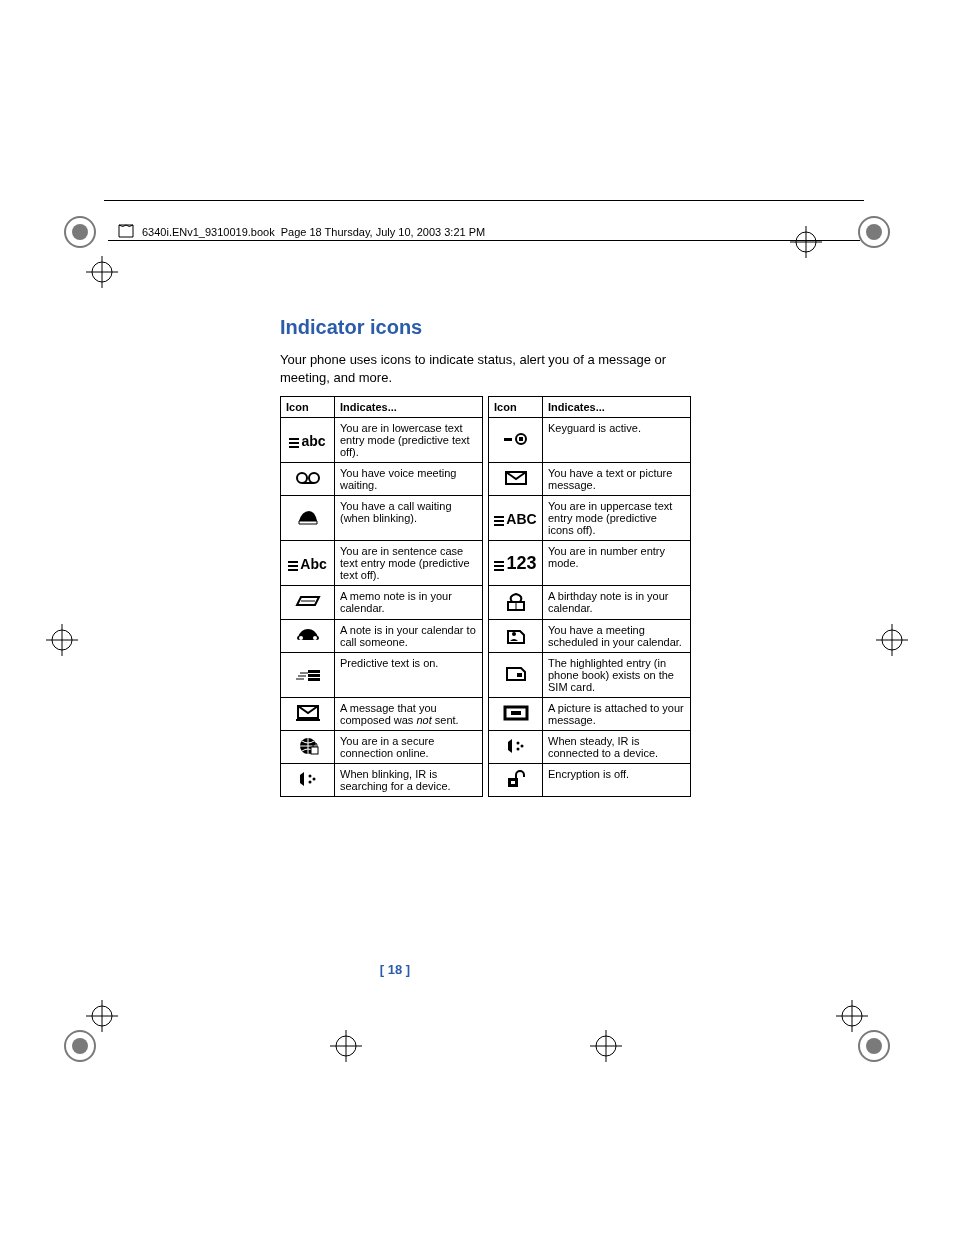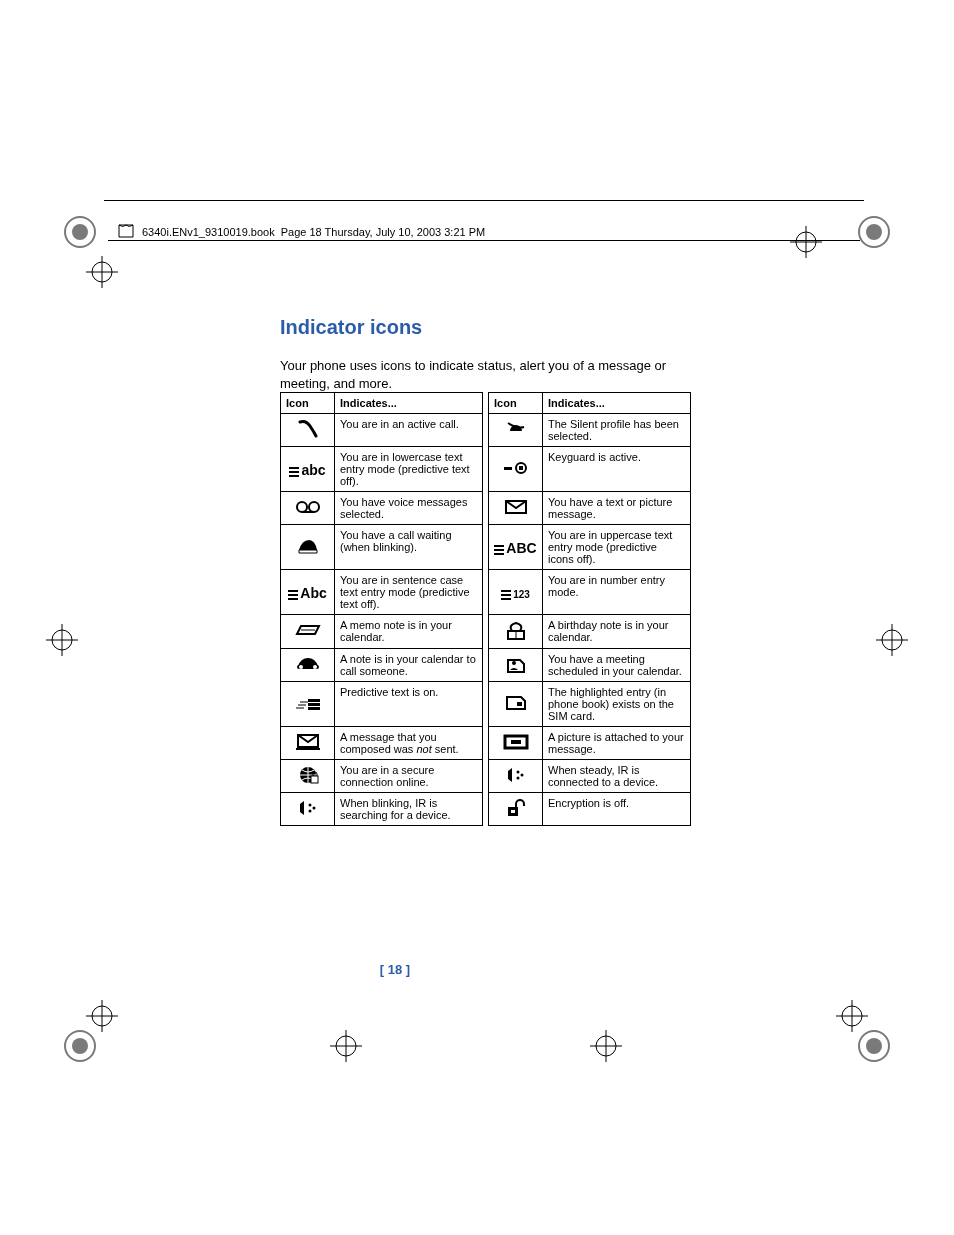--- a/index.html
+++ b/index.html
@@ -47,26 +47,26 @@
   .content {
     position: absolute;
     left: 280px;
     top: 316px;
     width: 410px;
   }
   .section-title {
     color: #2a5caa;
     font-size: 20px;
     font-weight: bold;
-    margin: 0 0 18px 0;
+    margin: 0 0 12px 0;
   }
   .intro {
     font-size: 13px;
     line-height: 1.35;
-    margin: 0 0 0 0;
+    margin: 0 0 10px 0;
   }
 
   table.icons {
     border-collapse: collapse;
     width: 100%;
     table-layout: fixed;
   }
   table.icons col.c-icon { width: 54px; }
   table.icons col.c-desc { width: 148px; }
   table.icons col.c-gap  { width: 6px; }
@@ -217,53 +217,41 @@
       <tr>
         <th>Icon</th>
         <th>Indicates...</th>
         <th class="gap"></th>
         <th>Icon</th>
         <th>Indicates...</th>
       </tr>
     </thead>
     <tbody id="icon-rows">
         <tr>
-          <td class="icon"><svg width="24" height="20">
-              <path d="M4 3 q6 -2 10 4 q4 6 6 10" fill="none" stroke="#000" stroke-width="3" stroke-linecap="round"></path>
-            </svg></td>
-          <td>You are in an active call.</td>
-          <td class="gap"></td>
-          <td class="icon"><svg width="24" height="20">
-              <path d="M6 12 a6 6 0 1 1 12 0 z M12 6 l0 -4 M9 2 l6 0" fill="#000"></path>
-              <path d="M4 4 q10 6 16 4" fill="none" stroke="#000" stroke-width="2"></path>
-            </svg></td>
-          <td>The Silent profile has been selected.</td>
-        </tr>
-        <tr>
           <td class="icon"><svg class="glyph-svg" width="12" height="12">
               <line x1="0" y1="3" x2="10" y2="3" stroke="#000" stroke-width="2"></line>
               <line x1="0" y1="7" x2="10" y2="7" stroke="#000" stroke-width="2"></line>
               <line x1="0" y1="11" x2="10" y2="11" stroke="#000" stroke-width="2"></line>
             </svg><span style="font-family:Arial;font-weight:bold;font-size:14px">abc</span></td>
           <td>You are in lowercase text entry mode (predictive text off).</td>
           <td class="gap"></td>
           <td class="icon"><svg width="26" height="14">
               <rect x="1" y="6" width="8" height="3" fill="#000"></rect>
               <circle cx="18" cy="7" r="5" fill="none" stroke="#000" stroke-width="2"></circle>
               <rect x="16" y="5" width="4" height="4" fill="#000"></rect>
             </svg></td>
           <td>Keyguard is active.</td>
         </tr>
         <tr>
           <td class="icon"><svg width="26" height="14">
               <circle cx="7" cy="7" r="5" fill="none" stroke="#000" stroke-width="2"></circle>
               <circle cx="19" cy="7" r="5" fill="none" stroke="#000" stroke-width="2"></circle>
               <line x1="7" y1="12" x2="19" y2="12" stroke="#000" stroke-width="2"></line>
             </svg></td>
-          <td>You have voice messages selected.</td>
+          <td>You have voice meeting waiting.</td>
           <td class="gap"></td>
           <td class="icon"><svg width="24" height="16">
               <rect x="2" y="2" width="20" height="12" fill="none" stroke="#000" stroke-width="2"></rect>
               <path d="M2 2 l10 7 l10 -7" fill="none" stroke="#000" stroke-width="2"></path>
             </svg></td>
           <td>You have a text or picture message.</td>
         </tr>
         <tr>
           <td class="icon"><svg width="24" height="20">
               <path d="M3 14 q3 -10 10 -10 q6 0 8 10" fill="#000"></path>
@@ -283,21 +271,21 @@
               <line x1="0" y1="3" x2="10" y2="3" stroke="#000" stroke-width="2"></line>
               <line x1="0" y1="7" x2="10" y2="7" stroke="#000" stroke-width="2"></line>
               <line x1="0" y1="11" x2="10" y2="11" stroke="#000" stroke-width="2"></line>
             </svg><span style="font-family:Arial;font-weight:bold;font-size:14px">Abc</span></td>
           <td>You are in sentence case text entry mode (predictive text off).</td>
           <td class="gap"></td>
           <td class="icon"><svg class="glyph-svg" width="12" height="12">
               <line x1="0" y1="3" x2="10" y2="3" stroke="#000" stroke-width="2"></line>
               <line x1="0" y1="7" x2="10" y2="7" stroke="#000" stroke-width="2"></line>
               <line x1="0" y1="11" x2="10" y2="11" stroke="#000" stroke-width="2"></line>
-            </svg><span style="font-family:Arial;font-weight:bold;font-size:10px">123</span></td>
+            </svg><span style="font-family:Arial;font-weight:bold;font-size:18px">123</span></td>
           <td>You are in number entry mode.</td>
         </tr>
         <tr>
           <td class="icon"><svg width="26" height="16">
               <path d="M2 12 h18 l4 -8 h-18 z" fill="none" stroke="#000" stroke-width="2"></path>
               <line x1="6" y1="8" x2="20" y2="8" stroke="#000"></line>
             </svg></td>
           <td>A memo note is in your calendar.</td>
           <td class="gap"></td>
           <td class="icon"><svg width="24" height="22">

